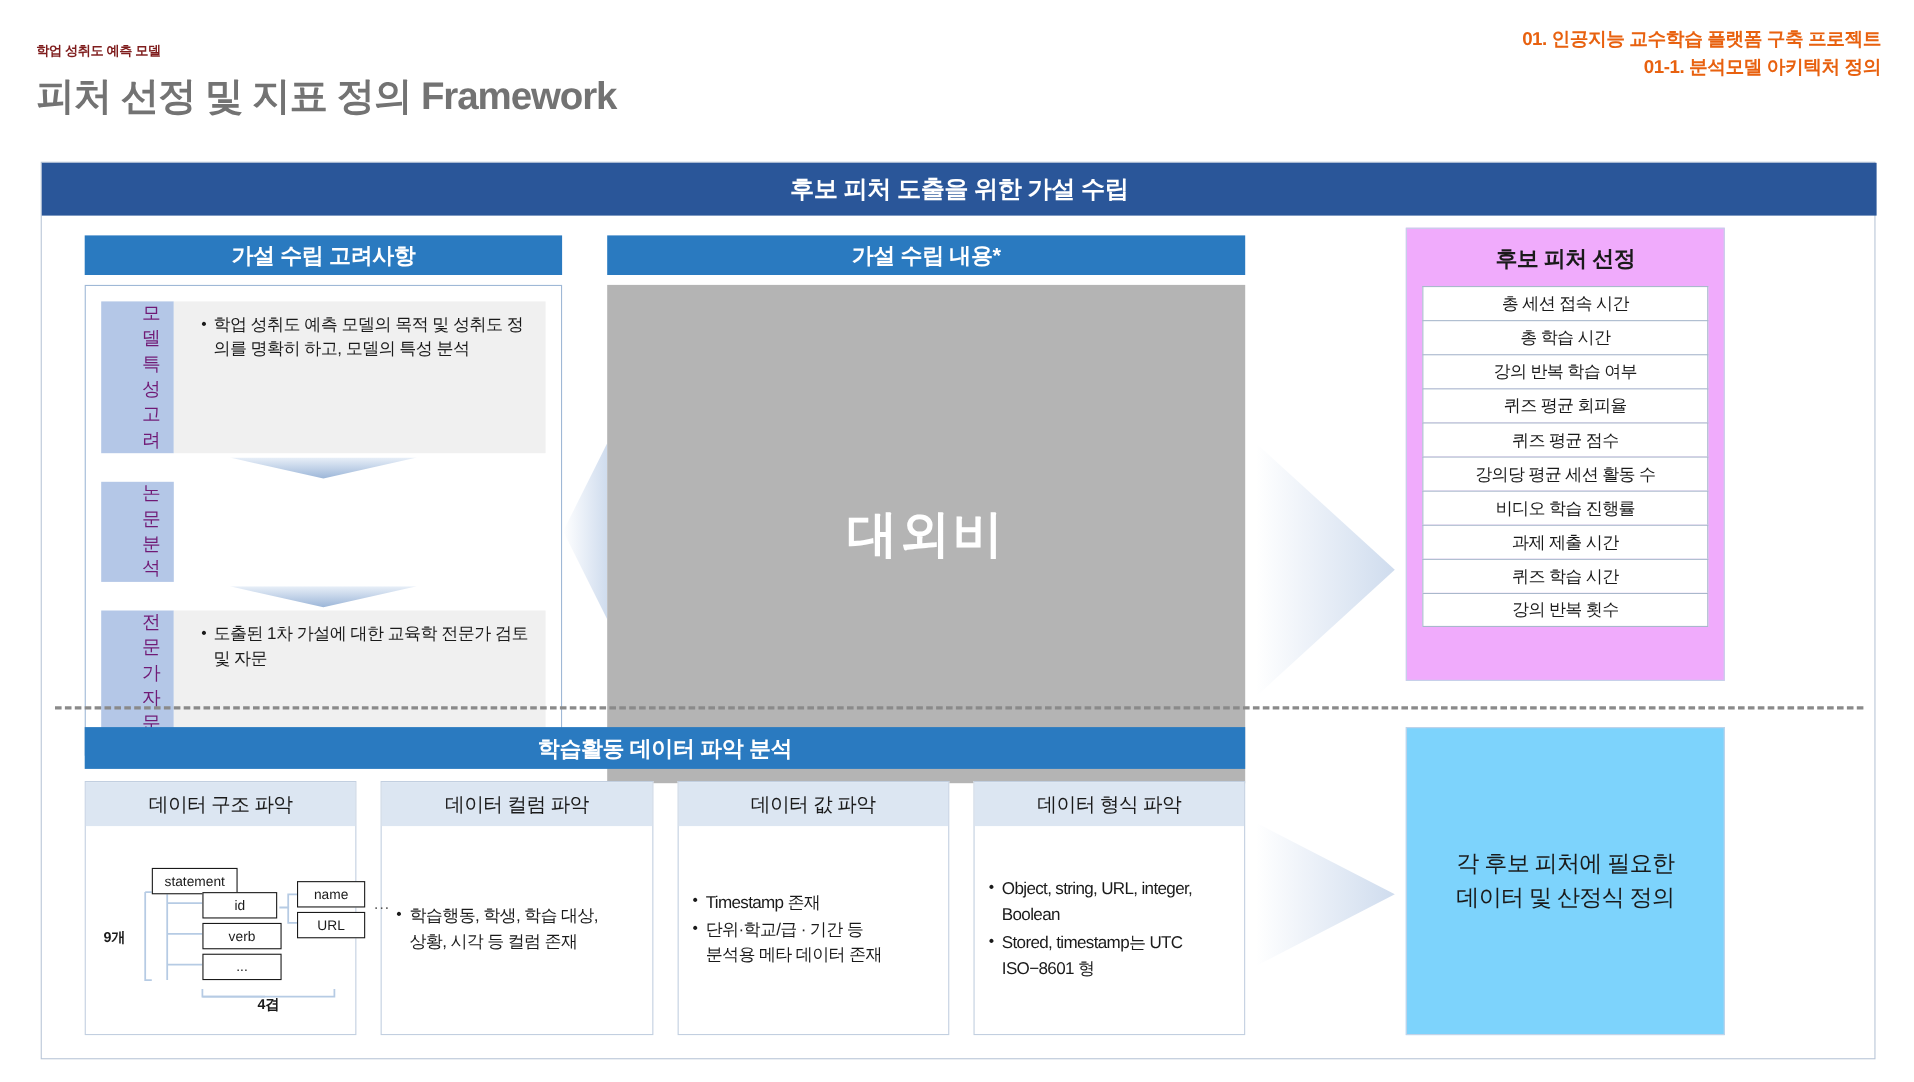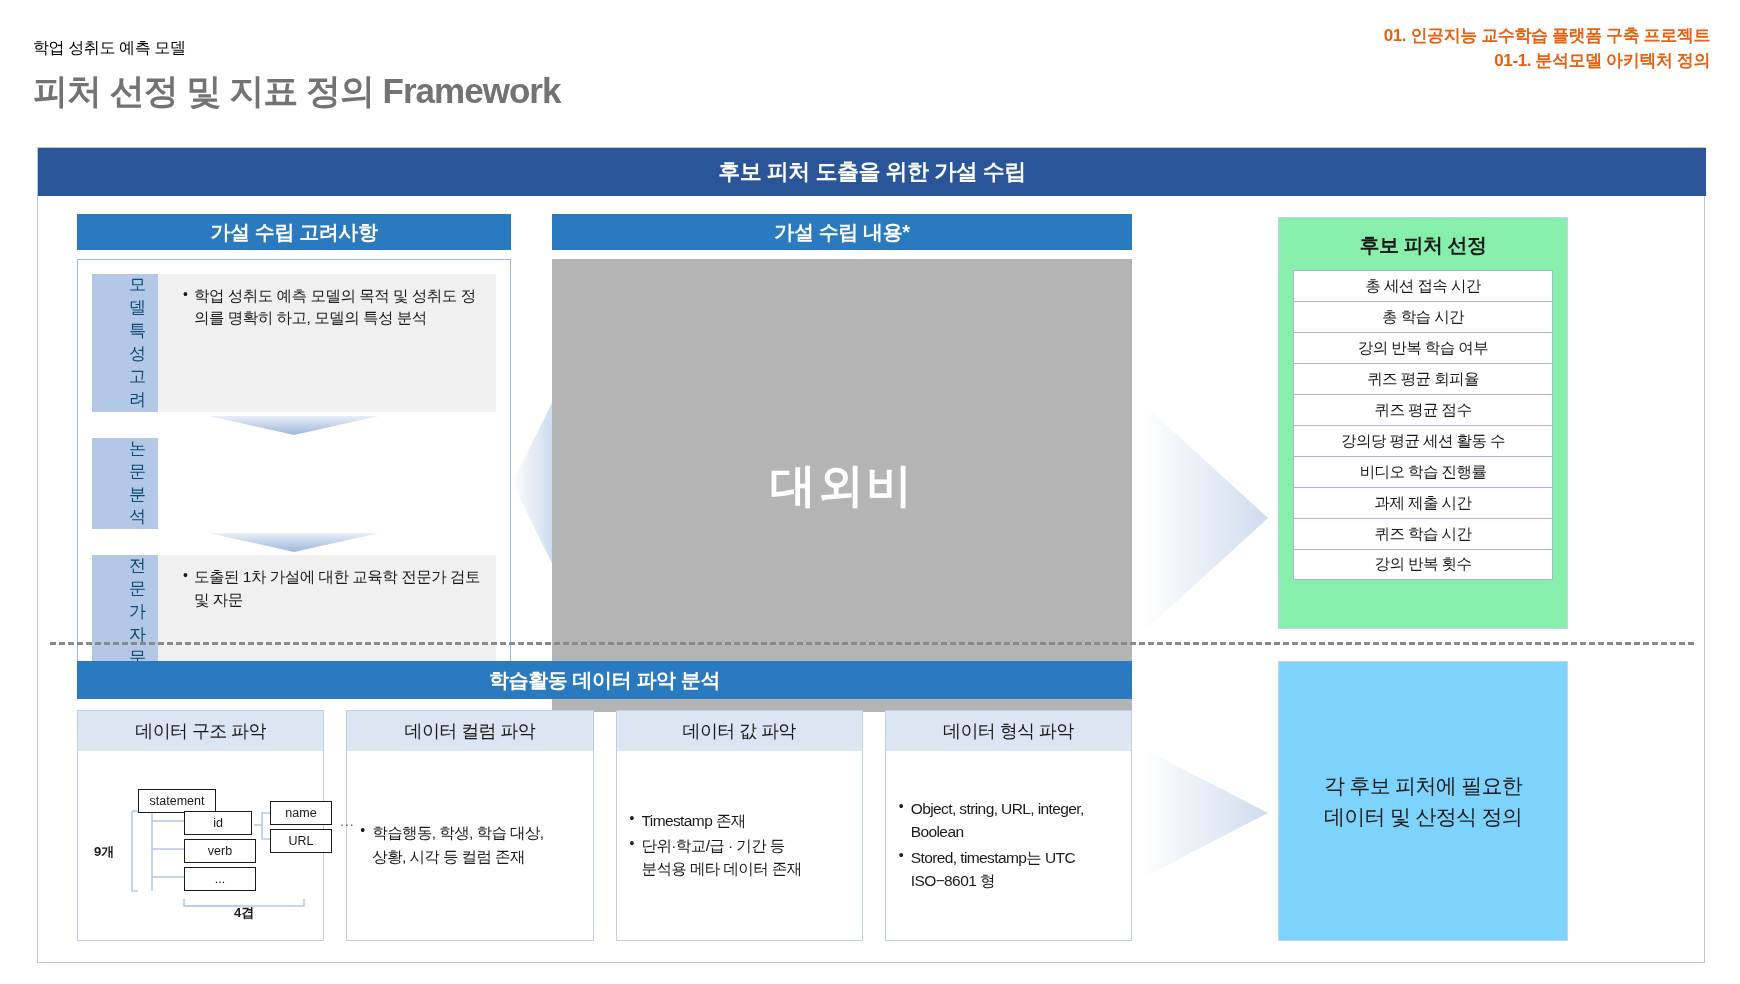--- a/index.html
+++ b/index.html
@@ -8,21 +8,21 @@
     width:1740px; height:984px;
     background:#ffffff;
     font-family:"Liberation Sans","DejaVu Sans",sans-serif;
     color:#222;
     position:relative;
     overflow:hidden;
   }
 
   
   .hdr-left { position:absolute; left:33px; top:38px; }
-  .hdr-eyebrow { font-size:16px; font-weight:normal; color:#000000; letter-spacing:-0.4px; }
+  .hdr-eyebrow { font-size:12px; font-weight:bold; color:#7f1d1d; letter-spacing:-0.4px; }
   .hdr-title { font-size:35px; font-weight:bold; color:#737373; letter-spacing:-1px; margin-top:9px; }
 
   .hdr-right { position:absolute; right:30px; top:24px; text-align:right; color:#E8610F; }
   .hdr-right div { font-size:17px; font-weight:bold; letter-spacing:-0.4px; line-height:1.45; }
 
   
   .frame {
     position:absolute; left:37px; top:147px; width:1668px; height:816px;
     border:1px solid #b9c6d8; background:#fff;
   }
@@ -44,21 +44,21 @@
   }
 
   
   .panel-left { position:absolute; left:39px; top:66px; width:434px; }
   .left-body {
     margin-top:9px; border:1px solid #9fb8d6; background:#fff;
     padding:14px 14px 16px 14px;
   }
   .row { display:flex; align-items:stretch; }
   .row-tag {
-    width:66px; flex:0 0 66px; background:#b4c7e7; color:#0c4a6e;
+    width:66px; flex:0 0 66px; background:#b4c7e7; color:#701a75;
     display:flex; flex-direction:column; align-items:center; justify-content:center;
     font-size:17px; line-height:1.35; letter-spacing:-0.6px;padding-left:37px;
   }
   .row-txt {
     flex:1; background:#f0f0f0; padding:11px 12px;
     font-size:15.5px; line-height:1.45; letter-spacing:-0.5px; color:#1a1a1a;
   }
   .row-txt ul { margin:0; padding-left:13px; list-style:none; }
   .row-txt li { position:relative; padding-left:11px; }
   .row-txt li:before { content:"\2022"; position:absolute; left:0; top:-1px; font-size:14px; }
@@ -71,22 +71,22 @@
     margin-top:9px; height:453px; background:#b4b4b4;
     display:flex; align-items:center; justify-content:center;
     color:#ffffff; font-size:46px; font-weight:bold; letter-spacing:2px;
   }
 
   
   .arrow { position:absolute; }
 
   
   .panel-right {
-    position:absolute; left:1240px; top:69px; width:290px; height:412px;
-    background:#86efac; border:1px solid #c3d3e8; padding:9px 14px 12px 14px;
+    position:absolute; left:1240px; top:59px; width:290px; height:412px;
+    background:#f0abfc; border:1px solid #c3d3e8; padding:9px 14px 12px 14px;
   }
   .panel-right .pr-title {
     text-align:center; font-size:20px; font-weight:bold; color:#1a1a1a;
     letter-spacing:-0.5px; padding:5px 0 11px 0;
   }
   .feat { background:#fff; border:1px solid #a9b8cc; border-bottom:none;
           height:31px; display:flex; align-items:center; justify-content:center;
           font-size:15.5px; letter-spacing:-0.6px; color:#1a1a1a; }
   .feat:last-child { border-bottom:1px solid #a9b8cc; }
 

